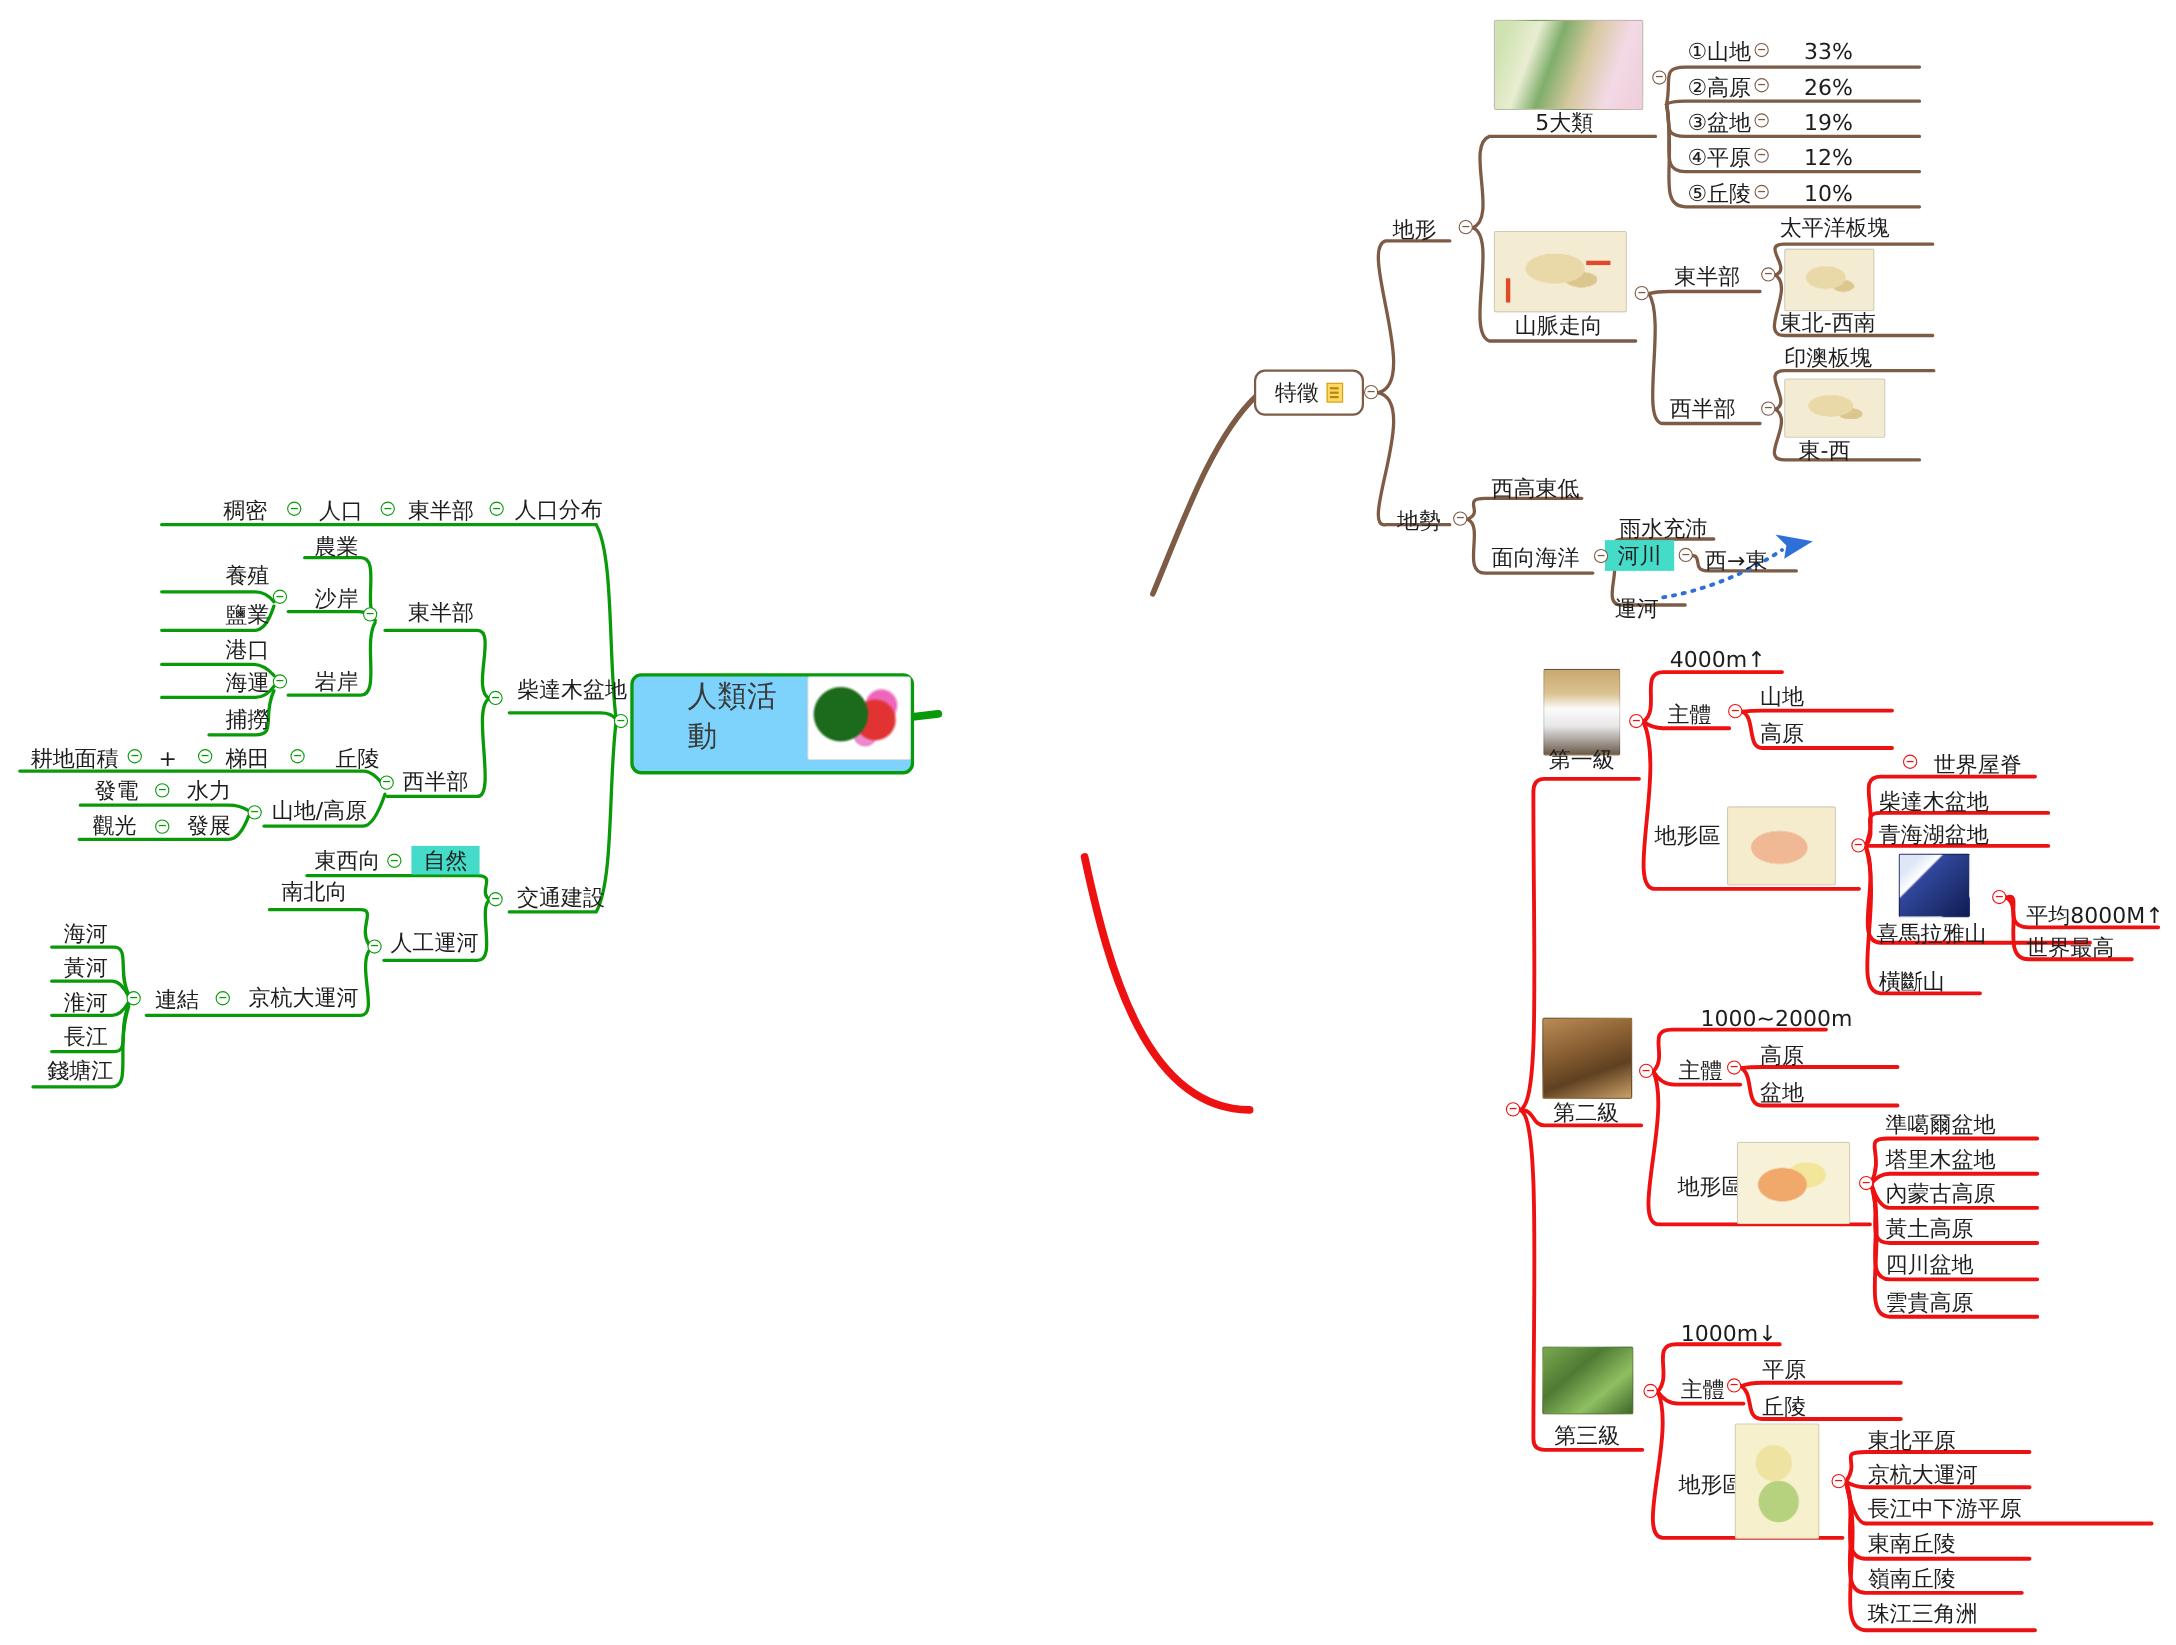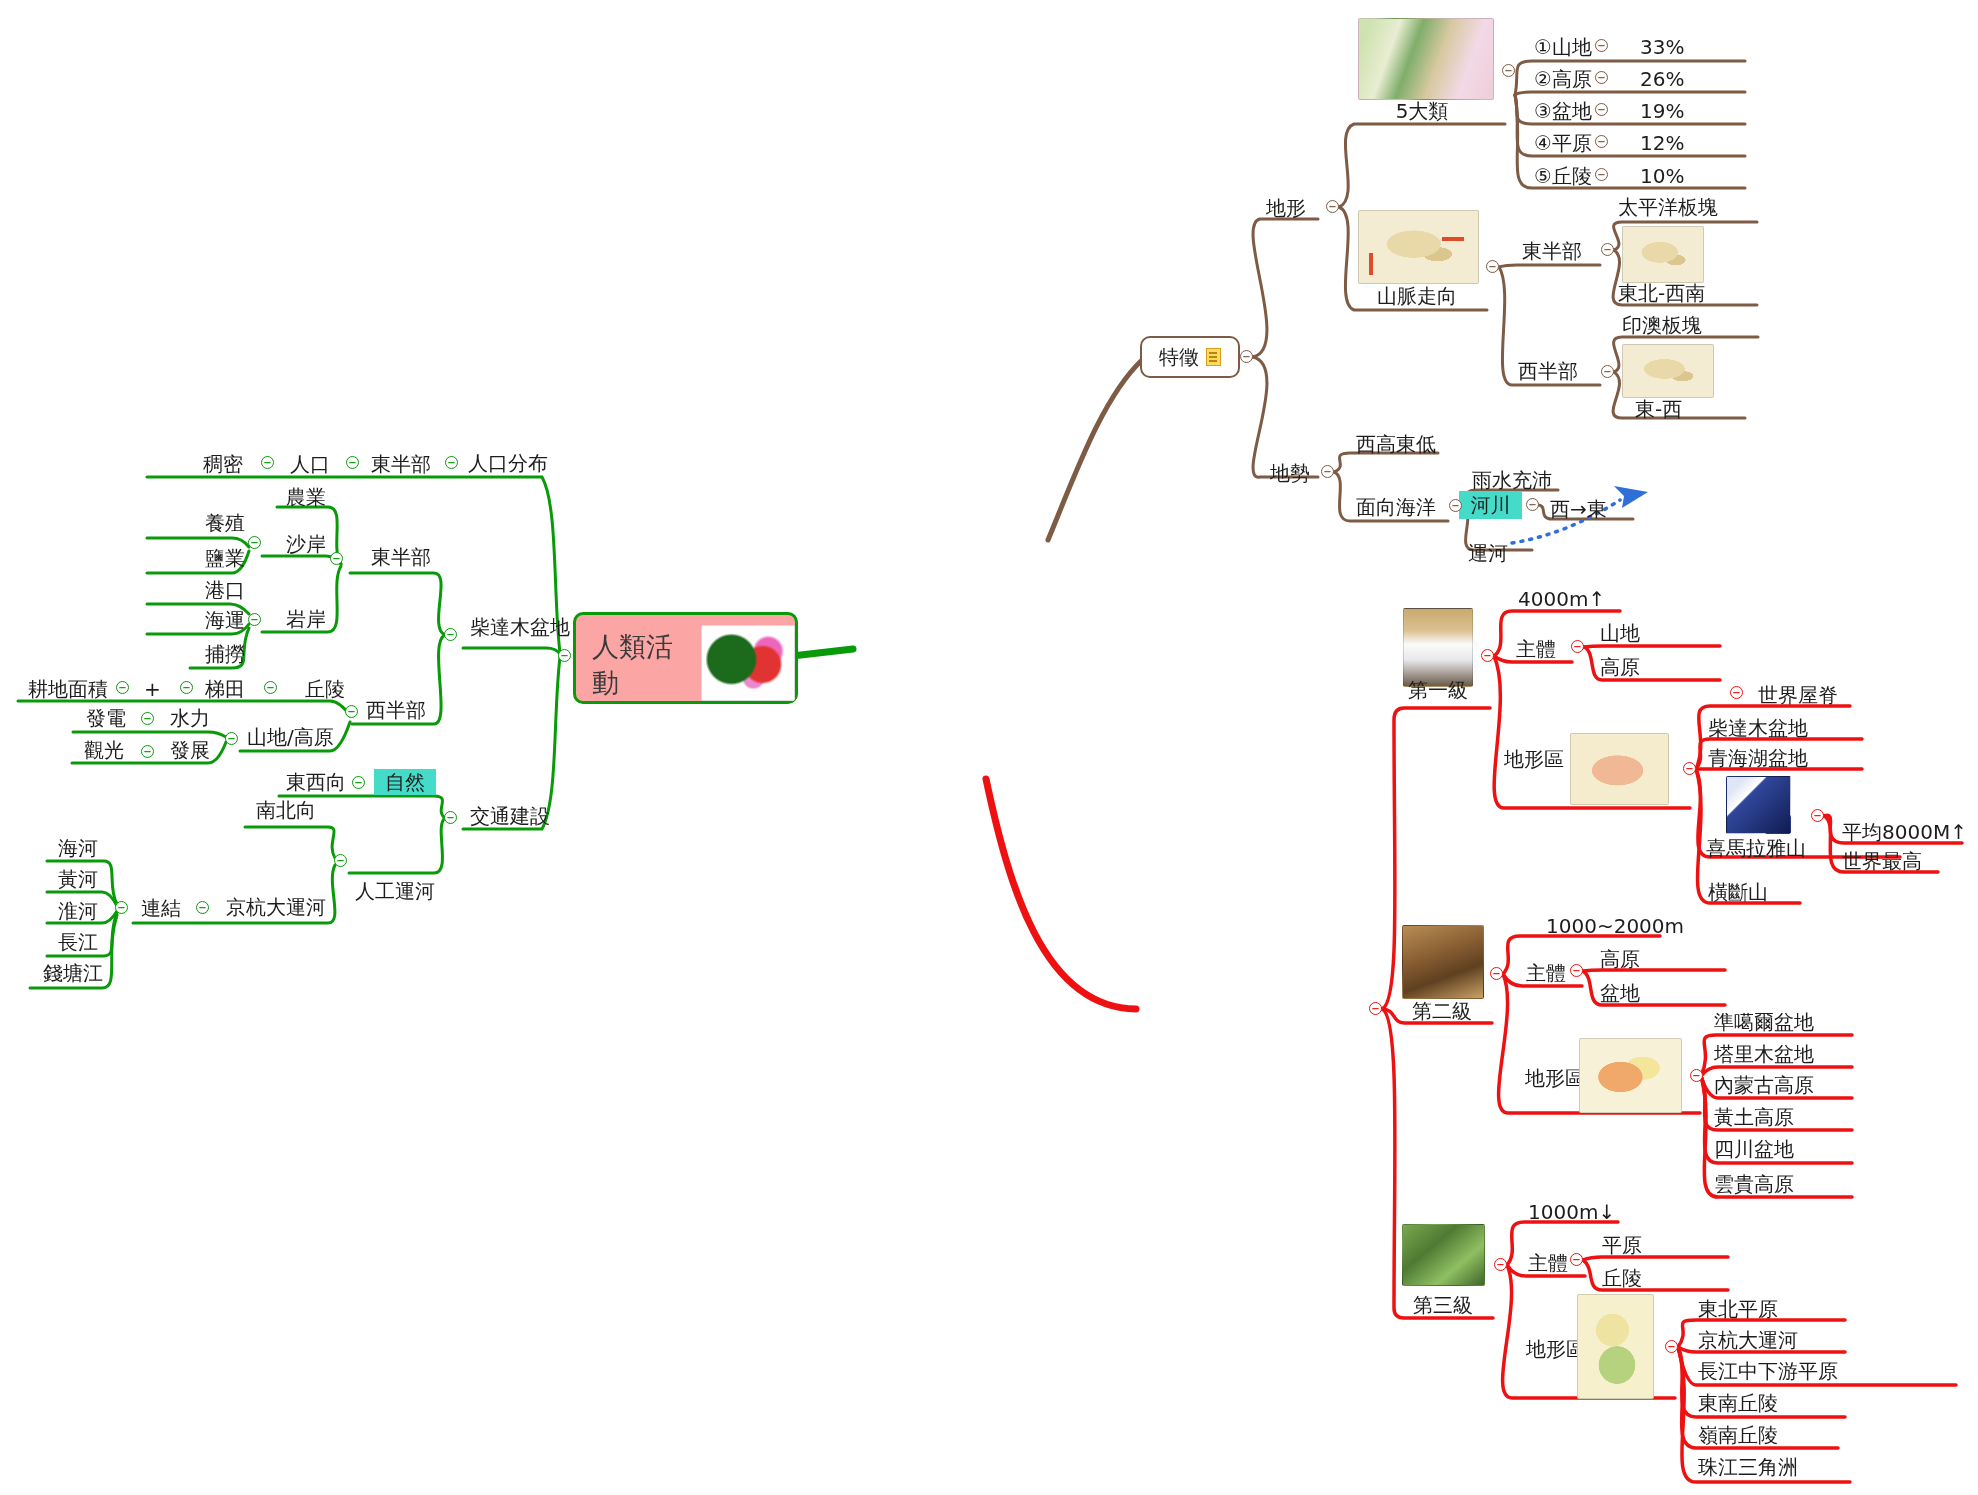--- a/index.html
+++ b/index.html
@@ -27,22 +27,22 @@
   #center-map{position:absolute;left:21px;top:14px;width:242px;height:172px;background:
       radial-gradient(ellipse 34% 30% at 24% 52%, #a8713c 0 60%, rgba(0,0,0,0) 62%),
       radial-gradient(ellipse 30% 26% at 44% 38%, #c9b36a 0 60%, rgba(0,0,0,0) 62%),
       radial-gradient(ellipse 36% 34% at 64% 42%, #8fc06a 0 60%, rgba(0,0,0,0) 62%),
       radial-gradient(ellipse 30% 28% at 72% 64%, #b5e09a 0 60%, rgba(0,0,0,0) 62%),
       radial-gradient(ellipse 20% 20% at 50% 68%, #7fae5a 0 60%, rgba(0,0,0,0) 62%),#fff;}
   #elev-legend{position:absolute;right:10px;top:28px;width:8px;height:110px;
       background:linear-gradient(#6b4a2a,#a8713c,#c9b36a,#8fc06a,#bfe8a8);border:1px solid #999;}
   #center-title{position:absolute;left:0;top:196px;width:100%;text-align:center;
       font-size:27px;font-weight:bold;color:#4c4c4c;}
-  #human-node{position:absolute;left:573px;top:612px;width:219px;height:86px;background:#fca5a5;
-      border:3px solid var(--green);border-radius:10px;display:flex;align-items:flex-end;}
+  #human-node{position:absolute;left:573px;top:612px;width:219px;height:86px;background:#7dd3fc;
+      border:3px solid var(--green);border-radius:10px;display:flex;align-items:flex-start;padding-left:33px;}
   #human-node .txt{font-size:27px;color:#3a3a3a;margin-left:16px;}
   #pop-map{width:99px;height:74px;margin-left:8px;background:
       radial-gradient(circle 26px at 32% 45%, #1c6b1c 0 90%, rgba(0,0,0,0) 100%),
       radial-gradient(circle 20px at 66% 52%, #e23333 0 85%, rgba(0,0,0,0) 100%),
       radial-gradient(circle 16px at 72% 34%, #ee66bb 0 80%, rgba(0,0,0,0) 100%),
       radial-gradient(circle 12px at 56% 70%, #ee88cc 0 80%, rgba(0,0,0,0) 100%),#fff;
       border:1px solid #ddd;}
   #feature-node{position:absolute;left:1140px;top:336px;width:100px;height:42px;background:#fff;
       border:2.5px solid var(--brown);border-radius:10px;display:flex;align-items:center;
       justify-content:center;gap:7px;box-sizing:border-box;}
@@ -251,21 +251,21 @@
 <div class="lbl" style="left:144px;top:678px">+</div>
 <div class="lbl" style="left:28px;top:678px">耕地面積</div>
 <div class="lbl" style="left:247px;top:726px">山地/高原</div>
 <div class="lbl" style="left:170px;top:707px">水力</div>
 <div class="lbl" style="left:86px;top:707px">發電</div>
 <div class="lbl" style="left:170px;top:739px">發展</div>
 <div class="lbl" style="left:84px;top:739px">觀光</div>
 <div class="lbl" style="left:470px;top:805px">交通建設</div>
 <div class="hl" style="left:374px;top:769px;width:62px;height:26px">自然</div>
 <div class="lbl" style="left:286px;top:771px">東西向</div>
-<div class="lbl" style="left:355px;top:880px">人工運河</div>
+<div class="lbl" style="left:355px;top:846px">人工運河</div>
 <div class="lbl" style="left:256px;top:799px">南北向</div>
 <div class="lbl" style="left:226px;top:896px">京杭大運河</div>
 <div class="lbl" style="left:141px;top:897px">連結</div>
 <div class="lbl" style="left:58px;top:837px">海河</div>
 <div class="lbl" style="left:58px;top:868px">黃河</div>
 <div class="lbl" style="left:58px;top:900px">淮河</div>
 <div class="lbl" style="left:58px;top:931px">長江</div>
 <div class="lbl" style="left:43px;top:962px">錢塘江</div>
 
 <div class="ph" id="img-first"></div>

